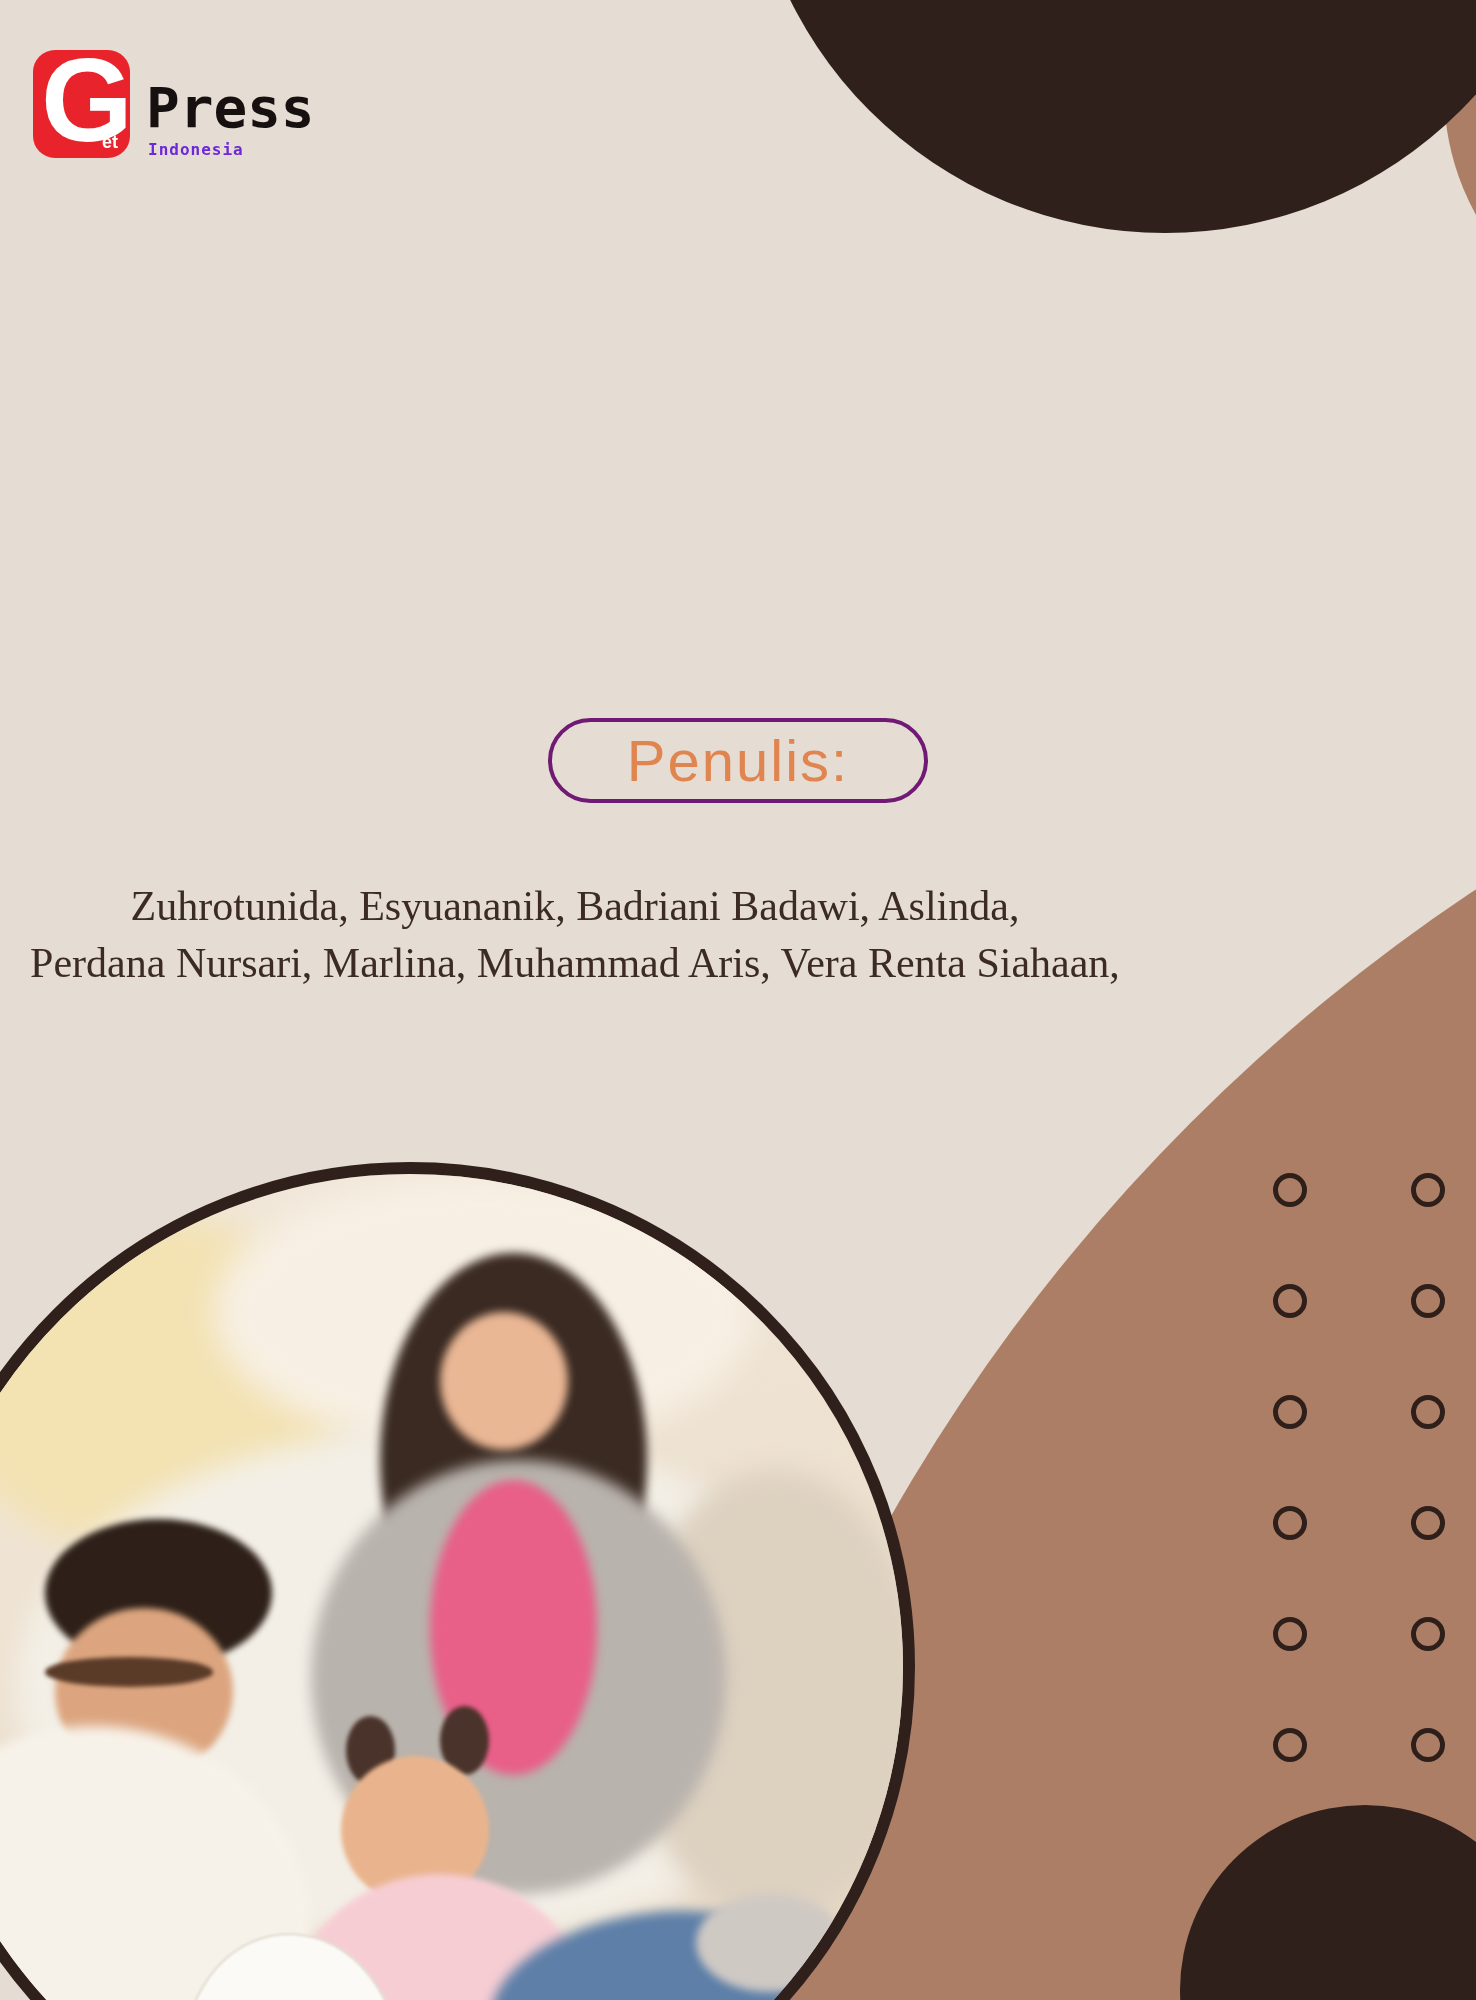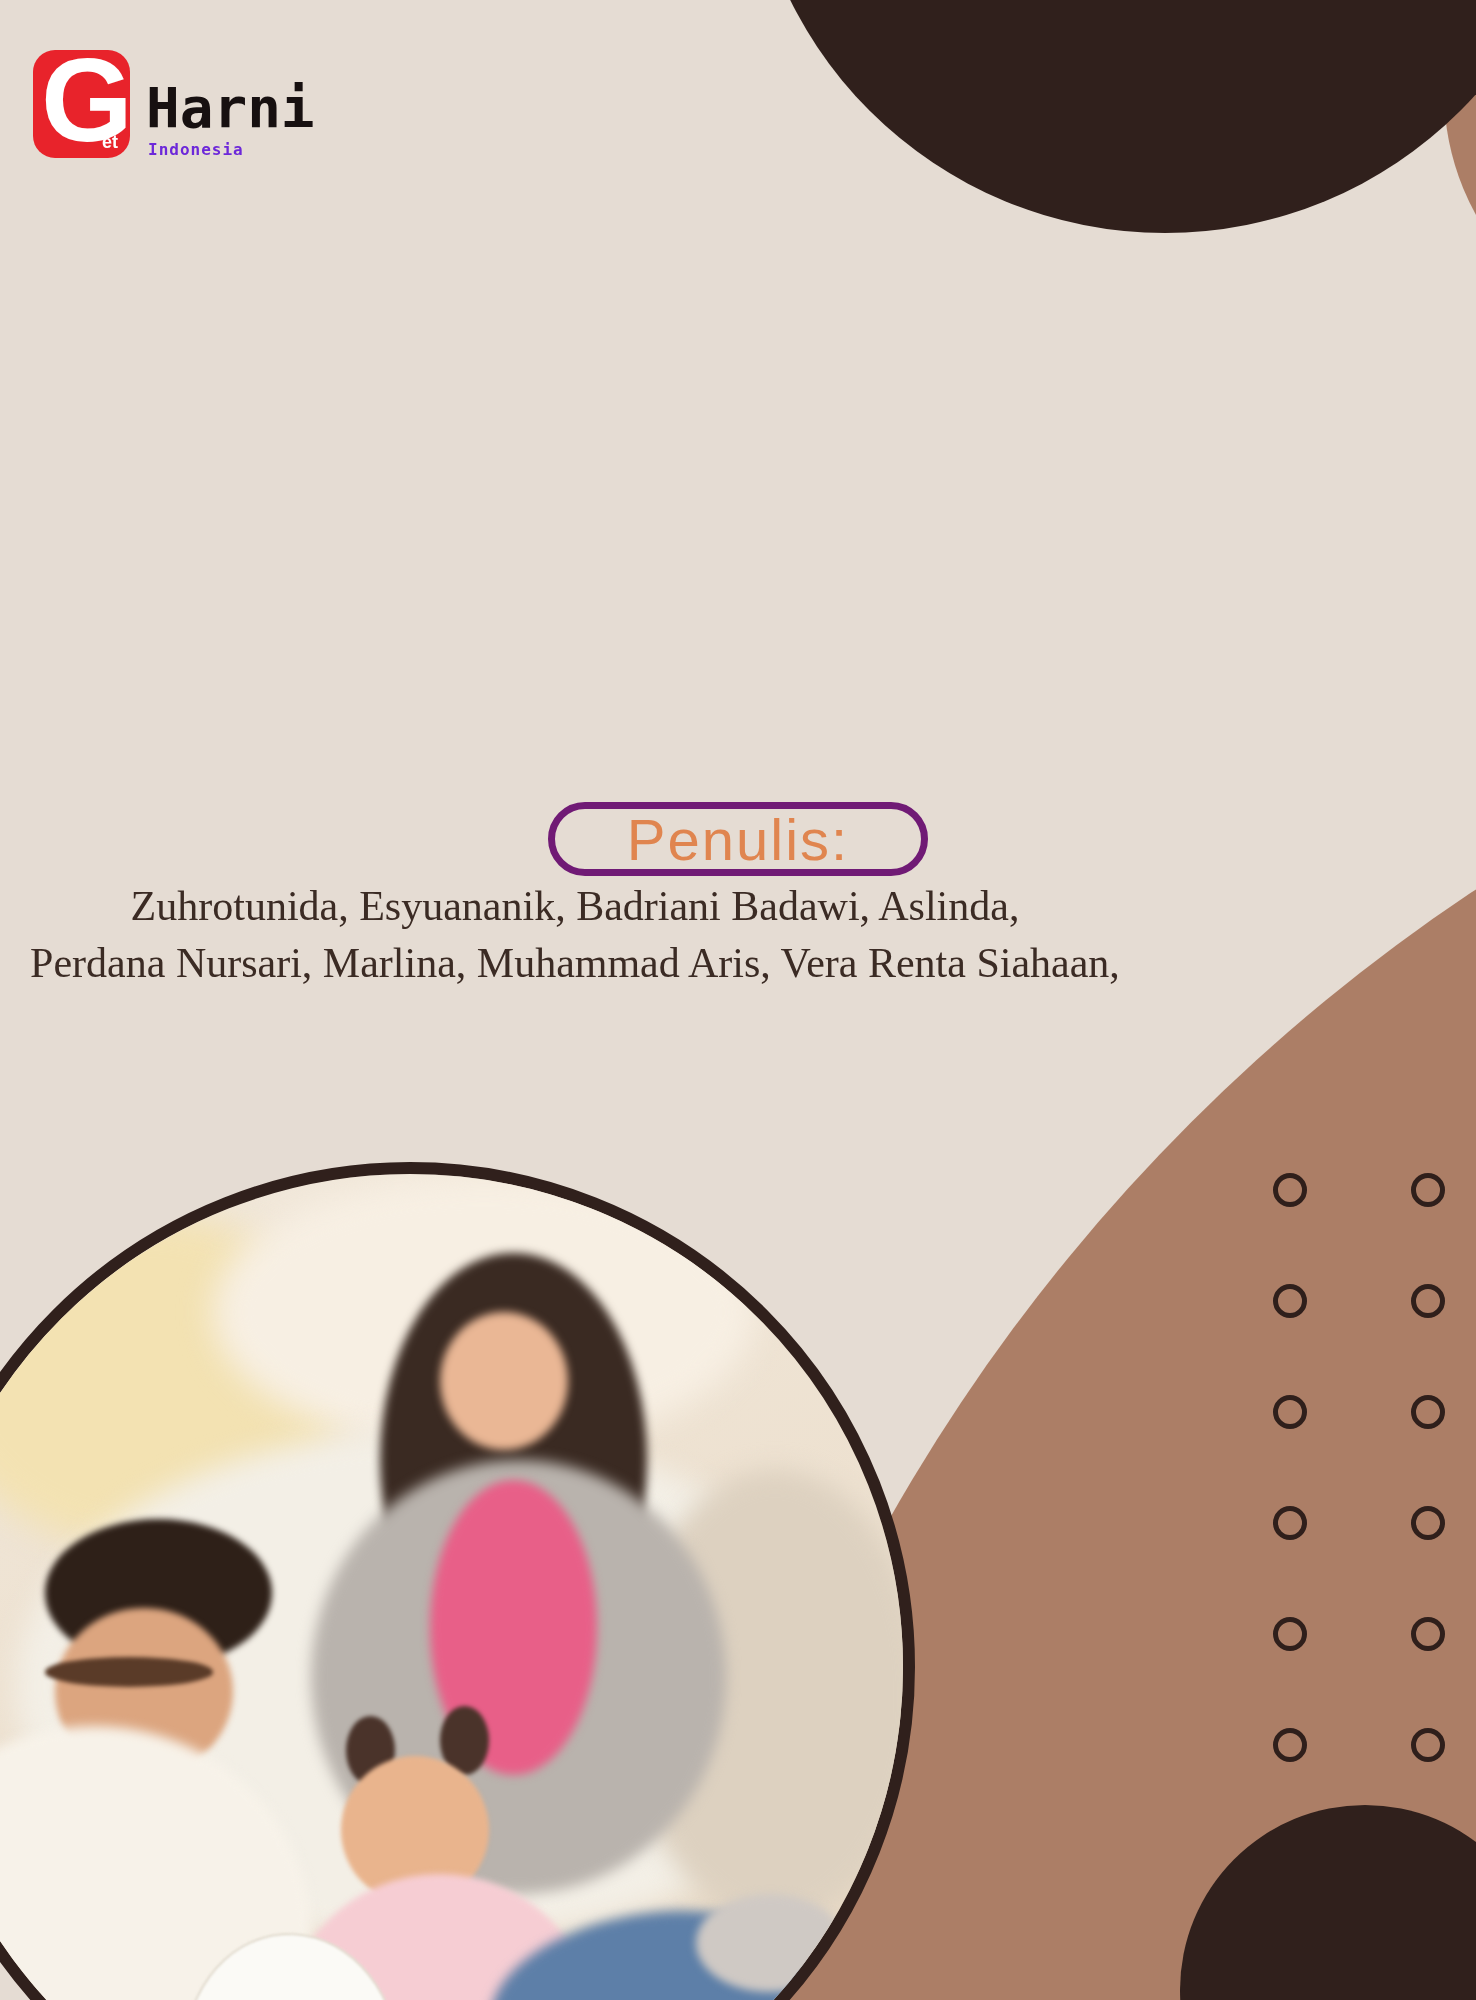--- a/index.html
+++ b/index.html
@@ -55,22 +55,22 @@
   .title{position:absolute;left:0;right:0;top:287px;text-align:center;color:#332420;}
   .title-line{
     position:relative;white-space:nowrap;
     font-size:225px;font-weight:bold;line-height:245px;
     letter-spacing:4px;
     transform:scaleX(0.90);transform-origin:50% 50%;
   }
 
   
   .badge{
-    position:absolute;left:548px;top:802px;width:380px;height:74px;
-    border:7px solid #701a75;border-radius:60px;
+    position:absolute;left:548px;top:718px;width:380px;height:85px;
+    border:4px solid #701a75;border-radius:60px;
     box-sizing:border-box;
     display:flex;align-items:center;justify-content:center;
   }
   .badge span{
     color:#e0854f;font-size:58px;letter-spacing:2px;font-weight:500;
   }
 
   
   .authors{
     position:absolute;left:0;top:878px;width:1150px;
@@ -130,21 +130,21 @@
       <div class="dot"></div>
     </div>
   <div class="circle dark-br"></div>
   <div class="circle dark-tr"></div>
 
   <div class="logo">
     <div class="logo-icon">
       <div class="logo-g">G</div>
       <div class="logo-et">et</div>
     </div>
-    <div class="logo-press">Harni</div>
+    <div class="logo-press">Press</div>
     <div class="logo-country">Indonesia</div>
   </div>
 
 
   <div class="badge">
     <span>Penulis:</span>
   </div>
 
   <div class="authors">
     <div>Zuhrotunida, Esyuananik, Badriani Badawi, Aslinda,</div>

